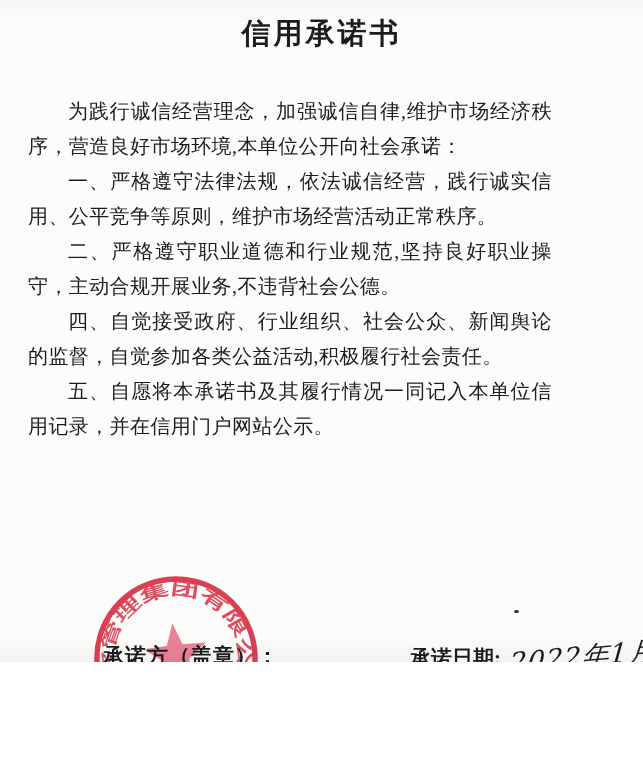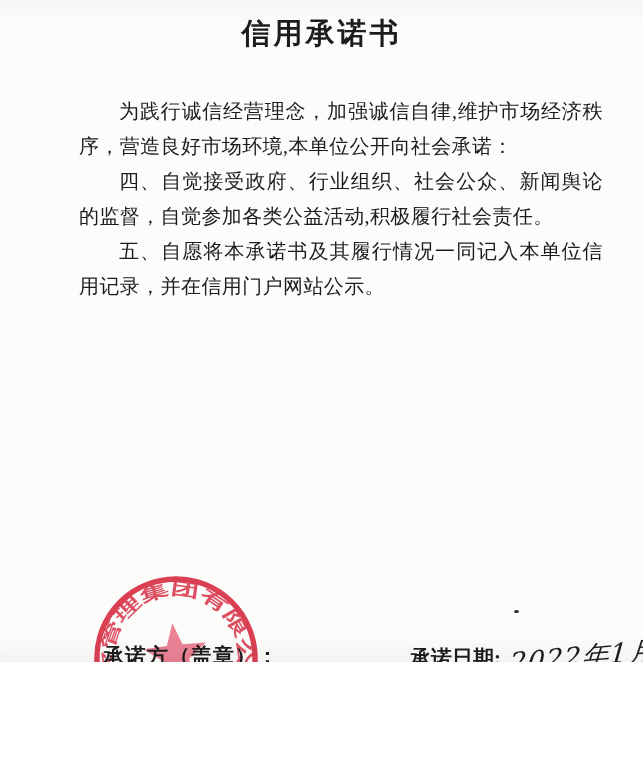--- a/index.html
+++ b/index.html
@@ -17,21 +17,21 @@
   }
   .title {
     padding-top:14px;
     text-align:center;
     font-size:29px;
     font-weight:700;
     letter-spacing:3px;
   }
   .body-text {
     width:524px;
-    margin:40px 59px 0 79px;
+    margin:40px 59px 0 28px;
   }
   .body-text p {
     font-size:20px;
     line-height:35px;
     text-indent:2em;
     text-align:justify;
     letter-spacing:0.4px;
   }
   .signature-area { position:absolute; left:0; top:560px; width:643px; height:206px; }
   .stamp {
@@ -75,20 +75,22 @@
 </style>
 </head>
 <body>
 
 <div class="page">
 
   <h1 class="title">信用承诺书</h1>
 
   <div class="body-text">
     <p>为践行诚信经营理念，加强诚信自律,维护市场经济秩序，营造良好市场环境,本单位公开向社会承诺：</p>
+    <p>一、严格遵守法律法规，依法诚信经营，践行诚实信用、公平竞争等原则，维护市场经营活动正常秩序。</p>
+    <p>二、严格遵守职业道德和行业规范,坚持良好职业操守，主动合规开展业务,不违背社会公德。</p>
     <p>四、自觉接受政府、行业组织、社会公众、新闻舆论的监督，自觉参加各类公益活动,积极履行社会责任。</p>
     <p>五、自愿将本承诺书及其履行情况一同记入本单位信用记录，并在信用门户网站公示。</p>
   </div>
 
   <div class="signature-area">
 
     <svg class="stamp" viewBox="0 0 172 172" aria-hidden="true">
       <defs>
         <path id="seal-arc-top" d="M 41.5 130.5 A 63 63 0 1 1 130.5 130.5" fill="none"></path>
         <path id="seal-arc-bottom" d="M 27.1 120 A 68 68 0 0 0 144.9 120" fill="none"></path>

